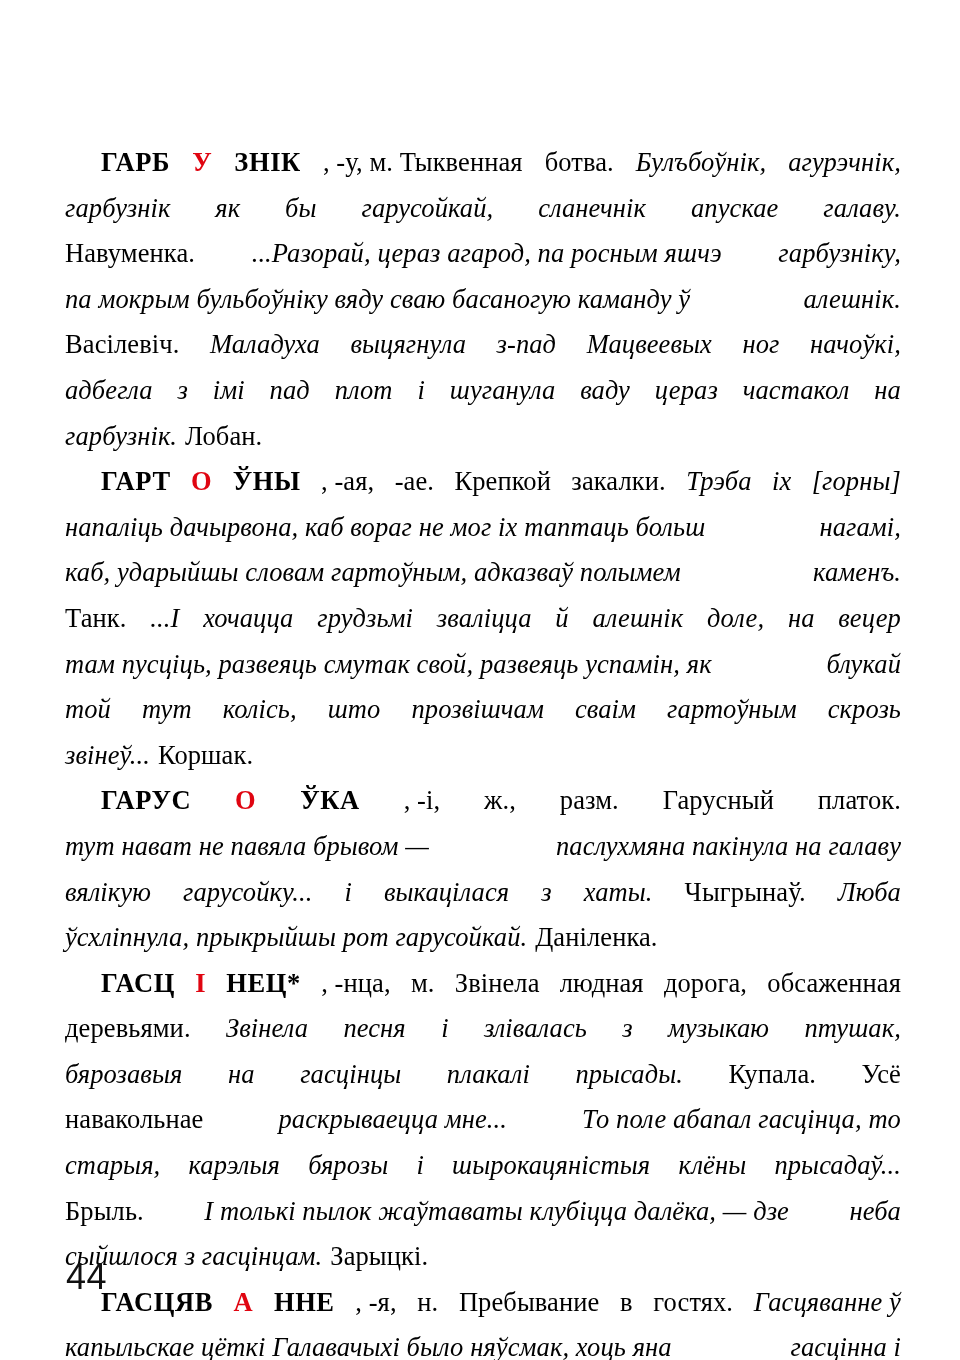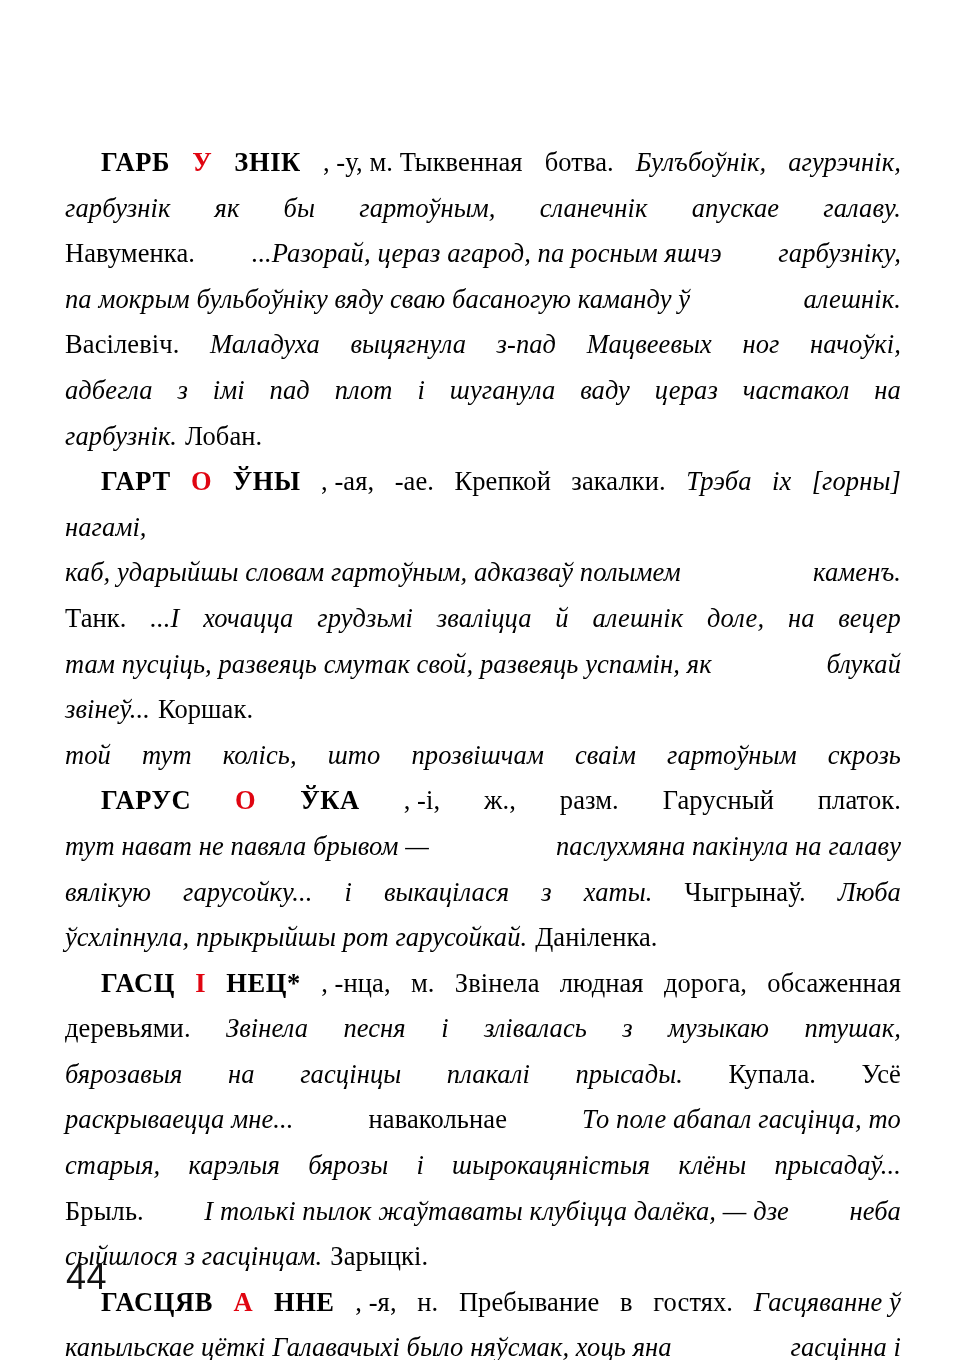--- a/index.html
+++ b/index.html
@@ -94,41 +94,41 @@
     color: #111111;
     letter-spacing: 0.5px;
   }
 </style>
 </head>
 <body>
 
 <div id="page">
   <div id="column">
       <div class="line just indent"><span class="w headword">ГАРБ</span><span class="w headword stress" style="color: rgb(224, 5, 17);">У</span><span class="w headword">ЗНІК</span><span class="w roman">, -у, м. Тыквенная</span><span class="w roman">ботва.</span><span class="w ital">Булъбоўнік,</span><span class="w ital">агурэчнік,</span></div>
-      <div class="line just"><span class="w ital">гарбузнік</span><span class="w ital">як</span><span class="w ital">бы</span><span class="w ital">гартоўным,</span><span class="w ital">сланечнік</span><span class="w ital">апускае</span><span class="w ital">галаву.</span></div>
+      <div class="line just"><span class="w ital">гарбузнік</span><span class="w ital">як</span><span class="w ital">бы</span><span class="w ital">гарусойкай,</span><span class="w ital">сланечнік</span><span class="w ital">апускае</span><span class="w ital">галаву.</span></div>
       <div class="line just"><span class="w roman">Навуменка.</span><span class="w ital">...Разорай, цераз агарод, па росным яшчэ</span><span class="w ital">гарбузніку,</span></div>
       <div class="line just"><span class="w ital">па мокрым бульбоўніку вяду сваю басаногую каманду ў</span><span class="w ital">алешнік.</span></div>
       <div class="line just"><span class="w roman">Васілевіч.</span><span class="w ital">Маладуха</span><span class="w ital">выцягнула</span><span class="w ital">з-пад</span><span class="w ital">Мацвеевых</span><span class="w ital">ног</span><span class="w ital">начоўкі,</span></div>
       <div class="line just"><span class="w ital">адбегла</span><span class="w ital">з</span><span class="w ital">імі</span><span class="w ital">пад</span><span class="w ital">плот</span><span class="w ital">і</span><span class="w ital">шуганула</span><span class="w ital">ваду</span><span class="w ital">цераз</span><span class="w ital">частакол</span><span class="w ital">на</span></div>
       <div class="line last"><span class="w ital">гарбузнік.</span><span class="w roman">Лобан.</span></div>
       <div class="line just indent"><span class="w headword">ГАРТ</span><span class="w headword stress" style="color: rgb(224, 5, 17);">О</span><span class="w headword">ЎНЫ</span><span class="w roman">, -ая,</span><span class="w roman">-ае.</span><span class="w roman">Крепкой</span><span class="w roman">закалки.</span><span class="w ital">Трэба</span><span class="w ital">іх</span><span class="w ital">[горны]</span></div>
-      <div class="line just"><span class="w ital">нагамі,</span></div>
+      <div class="line just"><span class="w ital">напаліць дачырвона, каб вораг не мог іх таптаць больш</span><span class="w ital">нагамі,</span></div>
       <div class="line just"><span class="w ital">каб, ударыйшы словам гартоўным, адказваў полымем</span><span class="w ital">каменъ.</span></div>
       <div class="line just"><span class="w roman">Танк.</span><span class="w ital">...І</span><span class="w ital">хочацца</span><span class="w ital">грудзьмі</span><span class="w ital">зваліцца</span><span class="w ital">й</span><span class="w ital">алешнік</span><span class="w ital">доле,</span><span class="w ital">на</span><span class="w ital">вецер</span></div>
       <div class="line just"><span class="w ital">там пусціць, развеяць смутак свой, развеяць успамін, як</span><span class="w ital">блукай</span></div>
+      <div class="line just"><span class="w ital">той</span><span class="w ital">тут</span><span class="w ital">колісь,</span><span class="w ital">што</span><span class="w ital">прозвішчам</span><span class="w ital">сваім</span><span class="w ital">гартоўным</span><span class="w ital">скрозь</span></div>
       <div class="line last"><span class="w ital">звінеў...</span><span class="w roman">Коршак.</span></div>
-      <div class="line just"><span class="w ital">той</span><span class="w ital">тут</span><span class="w ital">колісь,</span><span class="w ital">што</span><span class="w ital">прозвішчам</span><span class="w ital">сваім</span><span class="w ital">гартоўным</span><span class="w ital">скрозь</span></div>
       <div class="line just indent"><span class="w headword">ГАРУС</span><span class="w headword stress" style="color: rgb(224, 5, 17);">О</span><span class="w headword">ЎКА</span><span class="w roman">, -і,</span><span class="w roman">ж.,</span><span class="w roman">разм.</span><span class="w roman">Гарусный</span><span class="w roman">платок.</span></div>
       <div class="line just"><span class="w ital">тут нават не павяла брывом —</span><span class="w ital">паслухмяна пакінула на галаву</span></div>
       <div class="line just"><span class="w ital">вялікую</span><span class="w ital">гарусойку...</span><span class="w ital">і</span><span class="w ital">выкацілася</span><span class="w ital">з</span><span class="w ital">хаты.</span><span class="w roman">Чыгрынаў.</span><span class="w ital">Люба</span></div>
       <div class="line last"><span class="w ital">ўсхліпнула, прыкрыйшы рот гарусойкай.</span><span class="w roman">Даніленка.</span></div>
       <div class="line just indent"><span class="w headword">ГАСЦ</span><span class="w headword stress" style="color: rgb(224, 5, 17);">І</span><span class="w headword">НЕЦ*</span><span class="w roman">, -нца,</span><span class="w roman">м.</span><span class="w roman">Звінела</span><span class="w roman">людная</span><span class="w roman">дорога,</span><span class="w roman">обсаженная</span></div>
       <div class="line just"><span class="w roman">деревьями.</span><span class="w ital">Звінела</span><span class="w ital">песня</span><span class="w ital">і</span><span class="w ital">злівалась</span><span class="w ital">з</span><span class="w ital">музыкаю</span><span class="w ital">птушак,</span></div>
       <div class="line just"><span class="w ital">бярозавыя</span><span class="w ital">на</span><span class="w ital">гасцінцы</span><span class="w ital">плакалі</span><span class="w ital">прысады.</span><span class="w roman">Купала.</span><span class="w roman">Усё</span></div>
-      <div class="line just"><span class="w ital">раскрываецца мне...</span><span class="w roman">навакольнае</span><span class="w ital">То поле абапал гасцінца, то</span></div>
+      <div class="line just"><span class="w roman">навакольнае</span><span class="w ital">раскрываецца мне...</span><span class="w ital">То поле абапал гасцінца, то</span></div>
       <div class="line just"><span class="w ital">старыя,</span><span class="w ital">карэлыя</span><span class="w ital">бярозы</span><span class="w ital">і</span><span class="w ital">шырокацяністыя</span><span class="w ital">клёны</span><span class="w ital">прысадаў...</span></div>
       <div class="line just"><span class="w roman">Брыль.</span><span class="w ital">І толькі пылок жаўтаваты клубіцца далёка, — дзе</span><span class="w ital">неба</span></div>
       <div class="line last"><span class="w ital">сыйшлося з гасцінцам.</span><span class="w roman">Зарыцкі.</span></div>
       <div class="line just indent"><span class="w headword">ГАСЦЯВ</span><span class="w headword stress" style="color: rgb(224, 5, 17);">А</span><span class="w headword">ННЕ</span><span class="w roman">, -я,</span><span class="w roman">н.</span><span class="w roman">Пребывание</span><span class="w roman">в</span><span class="w roman">гостях.</span><span class="w ital">Гасцяванне ў</span></div>
       <div class="line just"><span class="w ital">капыльскае цёткі Галавачыхі было няўсмак, хоць яна</span><span class="w ital">гасцінна і</span></div>
       <div class="line just"><span class="w ital">ласкава</span><span class="w ital">хацела</span><span class="w ital">як</span><span class="w ital">найлепш</span><span class="w ital">прыняць</span><span class="w ital">і</span><span class="w ital">дагадзіць.</span><span class="w roman">Лужанін.</span></div>
     </div>
   <div class="pagenum">44</div>
 </div>
 

